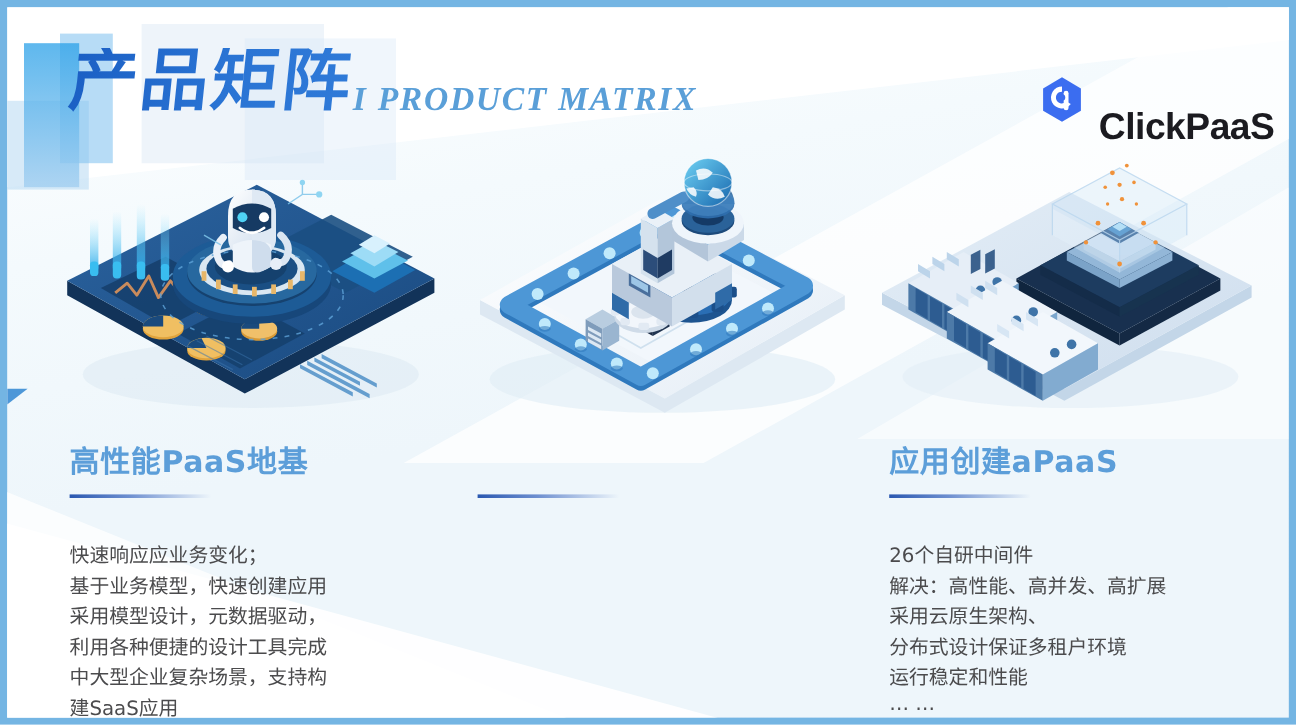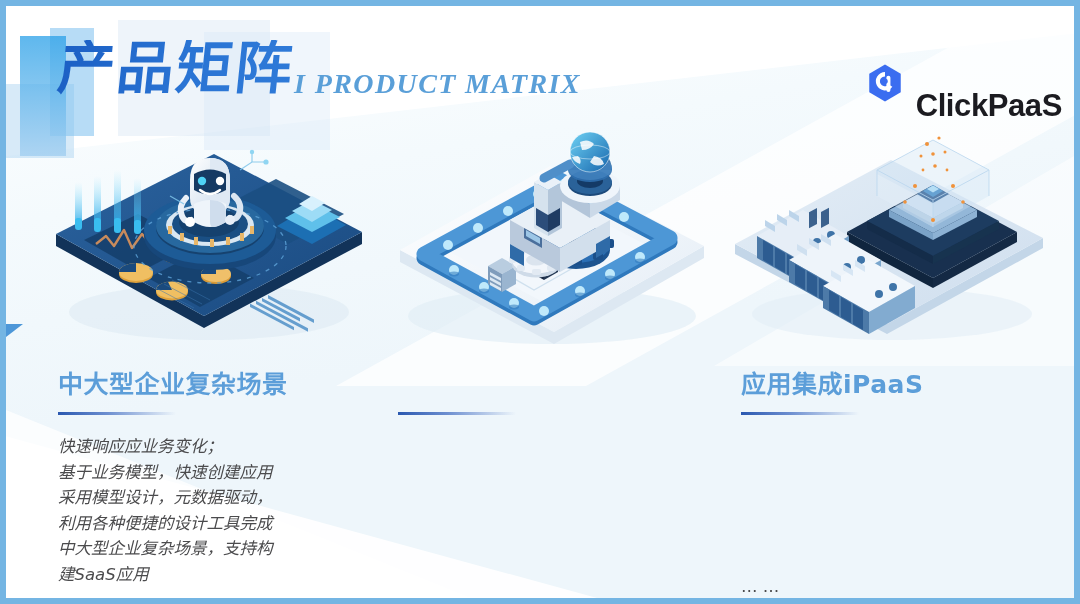--- a/index.html
+++ b/index.html
@@ -98,25 +98,24 @@
     position:absolute;left:14px;top:238px;
     font-size:25px;font-weight:700;color:#5c9ed9;
     letter-spacing:.5px;white-space:nowrap;
     font-family:"DejaVu Sans","Liberation Sans",sans-serif;
   }
   .rule{
     position:absolute;left:14px;top:286px;width:118px;height:3px;
     background:linear-gradient(90deg,#2a58b0 0%,#6d8fd0 42%,rgba(220,232,246,0) 100%);
   }
   .body-text{
-    position:absolute;left:14px;top:308px;width:330px;
+    position:absolute;left:14px;top:324px;width:330px;
     font-size:16.5px;line-height:25.5px;color:#4b4b4d;
     font-family:"DejaVu Sans","Liberation Sans",sans-serif;
     white-space:pre-line;
-    font-style:italic;
   }
   .ellipsis{
     position:absolute;left:14px;width:330px;
     font-size:16.5px;line-height:25.5px;color:#4b4b4d;
     font-family:"DejaVu Sans","Liberation Sans",sans-serif;
   }
 </style>
 </head>
 <body>
 
@@ -277,21 +276,21 @@
             <rect x="224" y="50" width="46" height="3.4" transform="skewY(28)"></rect>
           </g>
 
           <g stroke="#3a74ad" stroke-width="1" opacity=".5">
             <path d="M112 162 L150 182"></path>
               <path d="M120 158 L158 178"></path>
               <path d="M128 154 L166 174"></path>
           </g>
         </svg>
       </div>
-      <div class="col-title">中大型企业复杂场景</div>
+      <div class="col-title">高性能PaaS地基</div>
       <div class="rule"></div>
       <div class="body-text">快速响应应业务变化；
 基于业务模型，快速创建应用
 采用模型设计，元数据驱动，
 利用各种便捷的设计工具完成
 中大型企业复杂场景，支持构
 建SaaS应用</div>
     </div>
 
     <div class="col col2">
@@ -597,19 +596,24 @@
                 <path d="M32 0 L42 6 L42 12 L32 6 Z"></path>
               </g>
               <g fill="#3f74a8">
                 <circle cx="56" cy="34" r="4"></circle>
                   <circle cx="70" cy="27" r="4"></circle>
               </g>
             </g>
           </g>
         </svg>
       </div>
-      <div class="col-title">应用集成iPaaS</div>
+      <div class="col-title">应用创建aPaaS</div>
       <div class="rule"></div>
+      <div class="body-text">26个自研中间件
+解决：高性能、高并发、高扩展
+采用云原生架构、
+分布式设计保证多租户环境
+运行稳定和性能</div>
       <div class="ellipsis" style="top:448px">… …</div>
     </div>
 
   </div>
 </div>
 
 </body></html>

